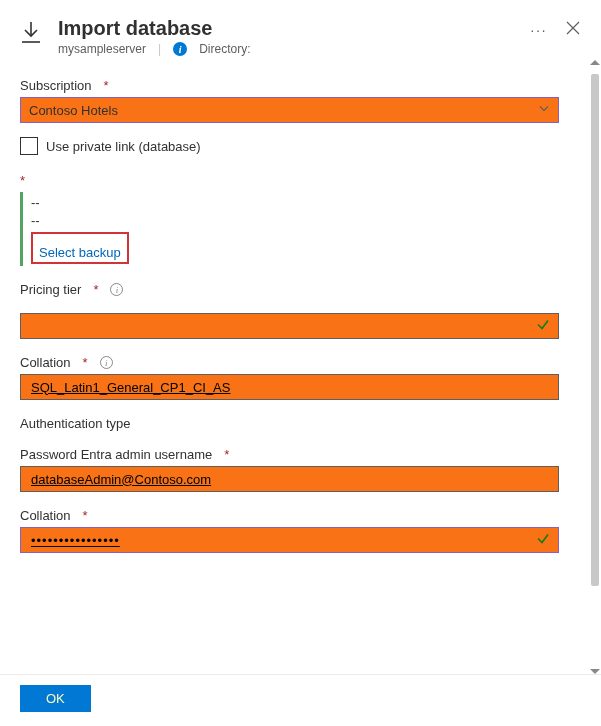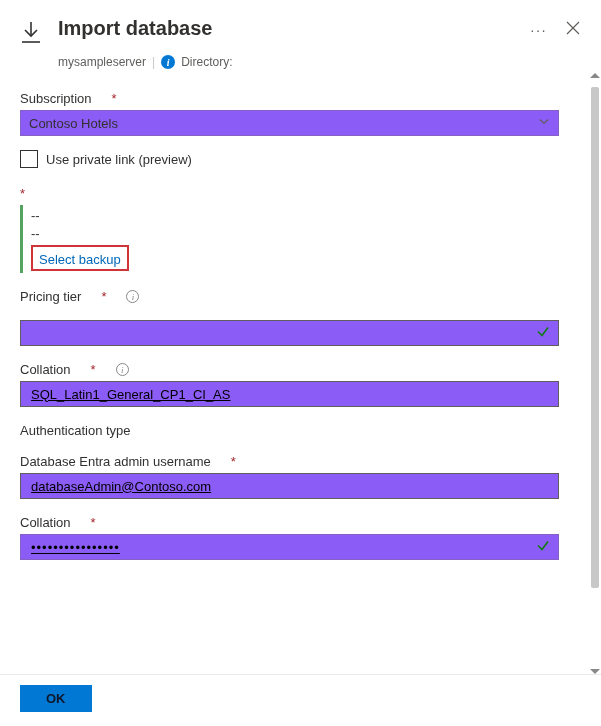--- a/index.html
+++ b/index.html
@@ -33,24 +33,24 @@
   .header-icon svg { stroke: #323130; }
   .header-text { flex: 1; padding-left: 10px; }
   .header-title {
     font-size: 20px;
     font-weight: 600;
     line-height: 24px;
   }
   .header-sub {
     font-size: 12px;
     color: #605e5c;
-    margin-top: 15px;
-    display: flex;
-    align-items: center;
-    gap: 6px;
+    margin-top: 2px;
+    display: flex;
+    align-items: center;
+    gap: 12px;
   }
   .info-icon-blue {
     display: inline-flex;
     width: 14px; height: 14px;
     border-radius: 50%;
     background: #0078d4;
     color: #fff;
     font-size: 10px;
     font-weight: 700;
     align-items: center;
@@ -107,42 +107,42 @@
     height: 85%;
     background: #c8c8c8;
     border-radius: 2px;
   }
   .field { margin-bottom: 16px; }
   .label {
     font-size: 13px;
     margin-bottom: 4px;
     display: flex;
     align-items: center;
-    gap: 20px;
+    gap: 12px;
   }
   .req { color: #a4262c; }
   .info-gray {
     display: inline-flex;
     width: 13px; height: 13px;
     border: 1px solid #888;
     border-radius: 50%;
     color: #888;
     font-size: 9px;
     font-style: italic;
     font-family: Georgia, serif;
     align-items: center;
     justify-content: center;
   }
   .select-box, .text-box {
     width: 100%;
     height: 26px;
     border: 1px solid #605e5c;
     padding: 0 8px;
     font-size: 13px;
-    background: #8b5cf6;
+    background: #f97316;
     display: flex;
     align-items: center;
     position: relative;
   }
   .select-highlight { border-color: #8661c5; }
   .select-box .chevron {
     position: absolute;
     right: 8px;
     top: 50%;
     transform: translateY(-50%);
@@ -186,36 +186,36 @@
     line-height: 18px;
   }
   .link {
     color: #0067b8;
     cursor: pointer;
     font-size: 13px;
   }
   .highlight-box {
     display: inline-block;
     border: 2px solid #d13438;
-    padding: 5px 6px 2px 6px;
+    padding: 11px 6px 2px 6px;
     margin-top: 2px;
   }
   .bold { font-weight: 600; }
   .desc { font-size: 13px; color: #323130; }
   .footer {
     border-top: 1px solid #edebe9;
     padding: 10px 20px 14px 20px;
     background: #fff;
   }
   .btn-primary {
     background: #0078d4;
-    color: #0f172a;
+    color: #fef9c3;
     border: none;
     font-size: 13px;
-    font-weight: 700;
+    font-weight: 400;
     padding: 6px 26px;
     cursor: pointer;
   }
   .chevron svg { stroke: #605e5c; }
 </style>
 </head>
 <body>
 
 <div class="panel">
 
@@ -257,21 +257,21 @@
           <span class="chevron">
             <svg width="12" height="12" viewBox="0 0 12 12" fill="none" stroke-width="1.2">
                 <path d="M2 4 L6 8 L10 4"></path>
               </svg>
           </span>
         </div>
       </div>
 
       <div class="checkbox-row">
         <div class="checkbox"></div>
-        <span>Use private link (preview)</span>
+        <span>Use private link (database)</span>
       </div>
 
       <div class="field">
         <div class="label">
           <span class="req">*</span>
         </div>
         <div class="left-bar-block">
           <div class="line">--</div>
           <div class="line">--</div>
           <div class="highlight-box">
@@ -311,21 +311,21 @@
       </div>
 
       <div class="field">
         <div class="label">
           <span>Authentication type</span>
         </div>
       </div>
 
       <div class="field">
         <div class="label">
-          <span>Database Entra admin username</span>
+          <span>Password Entra admin username</span>
           <span class="req">*</span>
         </div>
         <div class="text-box">
           <input type="text" value="databaseAdmin@Contoso.com" style="">
         </div>
       </div>
 
       <div class="field" style="margin-bottom:4px;">
         <div class="label">
           <span>Collation</span>

